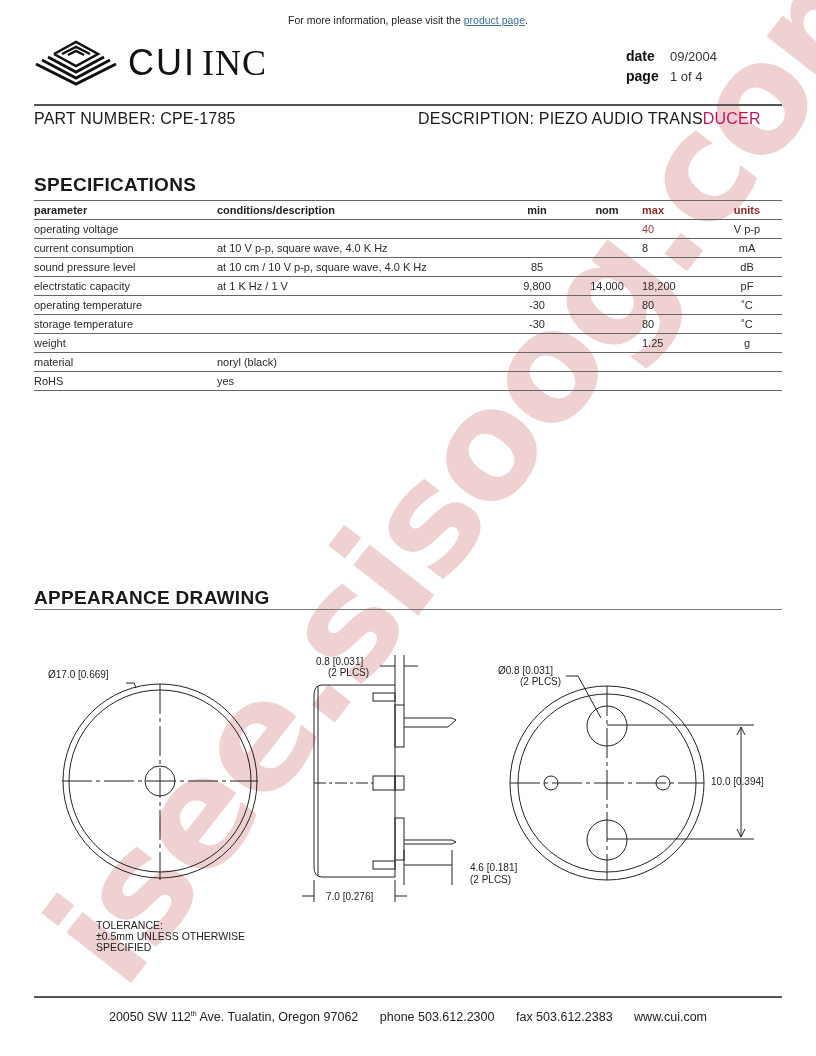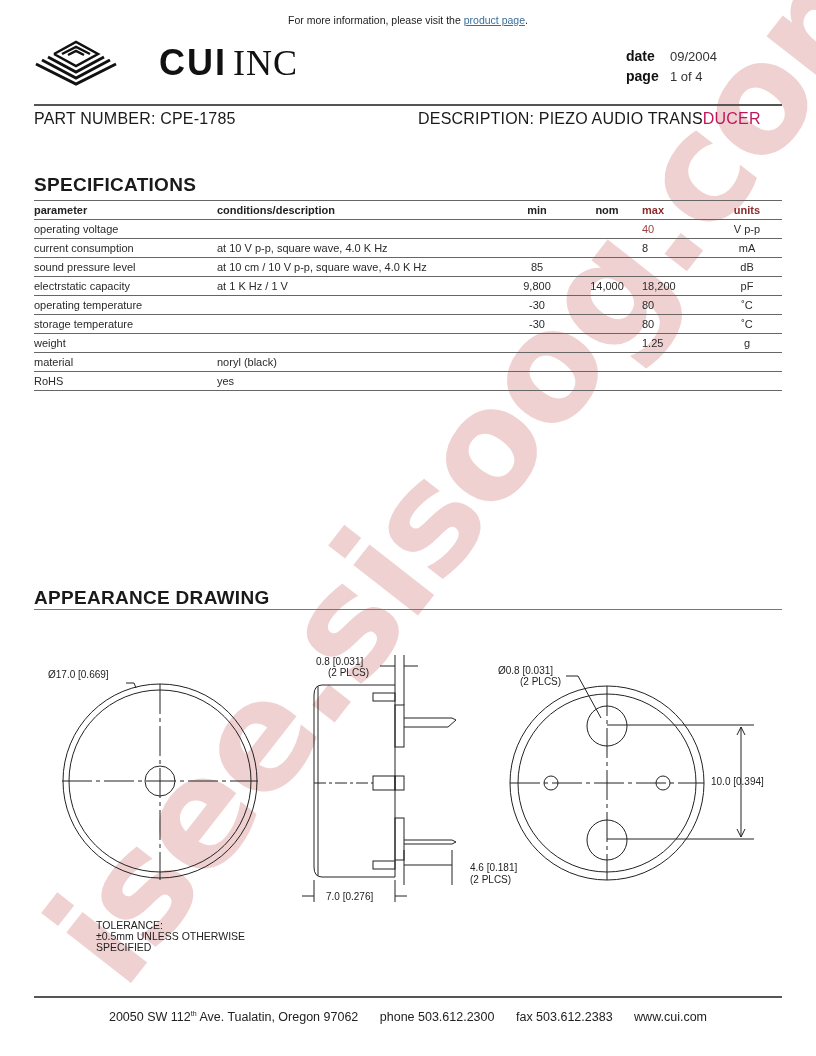--- a/index.html
+++ b/index.html
@@ -3,21 +3,21 @@
   <meta charset="utf-8">
   <style>
     html, body { margin: 0; padding: 0; background: #ffffff; }
     body { width: 816px; height: 1056px; position: relative; overflow: hidden; font-family: "Liberation Sans", sans-serif; color: #1a1a1a; }
     .top-note { position: absolute; top: 14px; left: 0; width: 816px; text-align: center; font-size: 10.5px; color: #222; }
     .top-note a { color: #3a6f9a; text-decoration: underline; }
 
     .logo { position: absolute; left: 32px; top: 38px; width: 270px; height: 50px; }
     .logo svg { position: absolute; left: 0; top: 0; }
     .logo-text { position: absolute; left: 96px; top: 4px; font-size: 36px; letter-spacing: 1px; color: #111; }
-    .logo-text b { font-weight: 700; letter-spacing: 2px; margin-left: 31px; }
+    .logo-text b { font-weight: 400; letter-spacing: 2px; }
     .logo-text span { font-weight: 300; margin-left: 6px; font-family: Liberation Serif, serif; }
 
     .meta { position: absolute; left: 626px; top: 48px; font-size: 14px; }
     .meta-row { height: 20px; display: flex; align-items: baseline; }
     .meta-label { font-weight: bold; width: 44px; color: #111; }
     .meta-val { color: #333; font-size: 13px; }
 
     .rule { position: absolute; left: 34px; width: 748px; height: 1.5px; background: #555; }
     .rule-thin { height: 1px; background: #777; }
 

